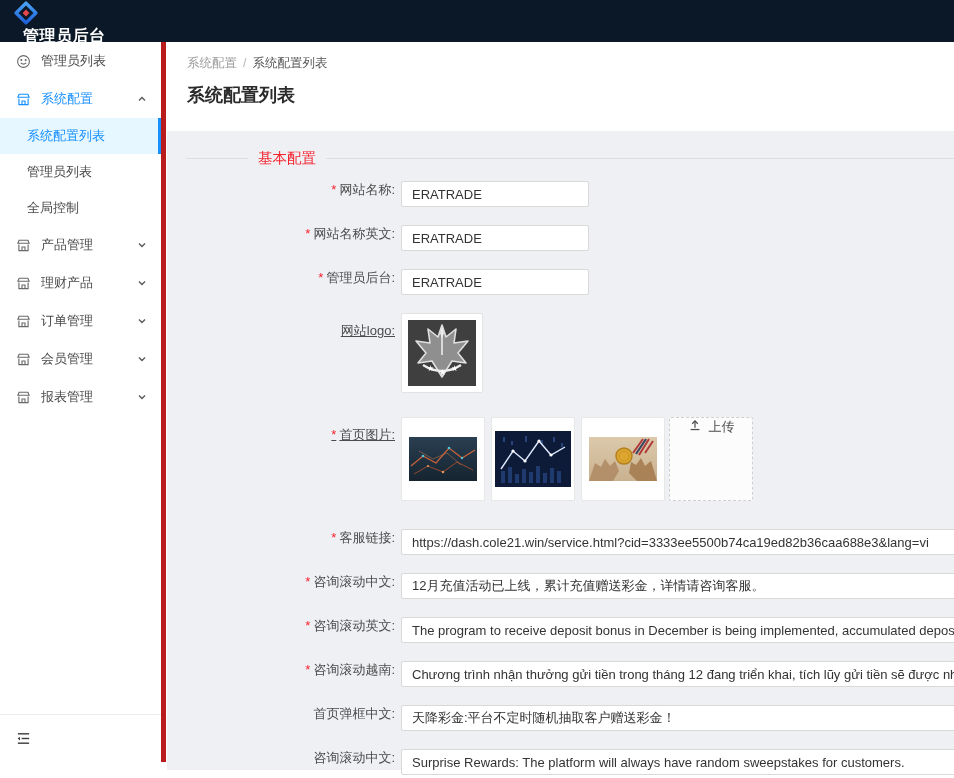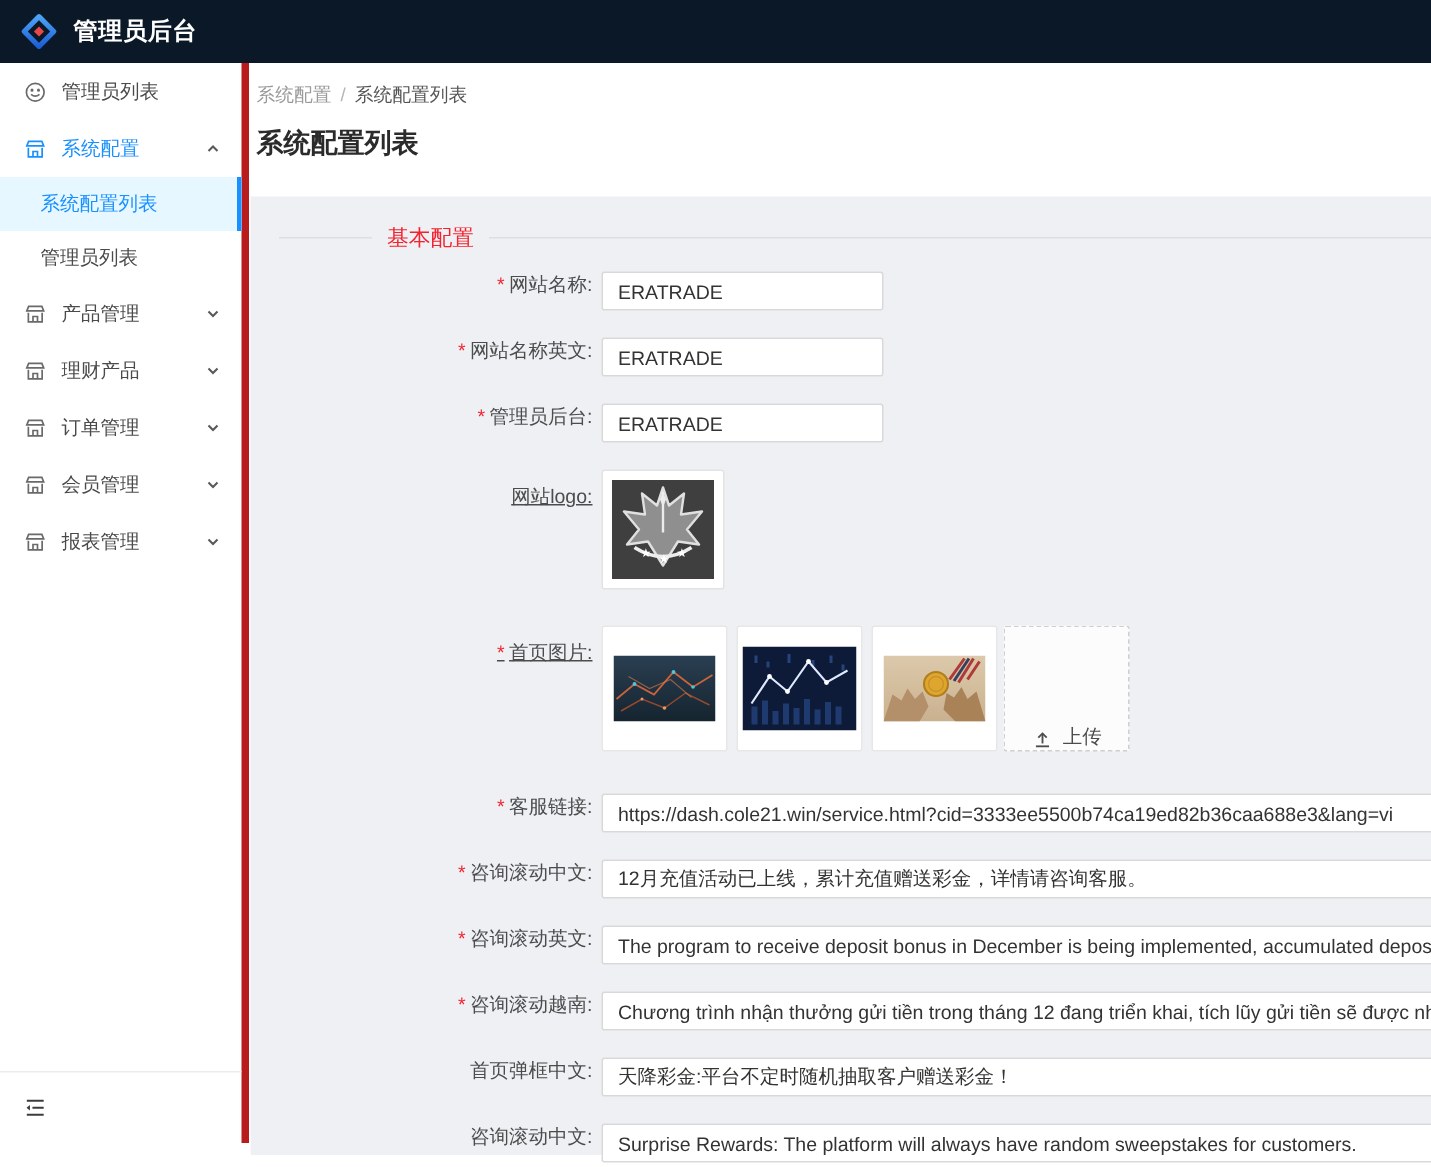--- a/index.html
+++ b/index.html
@@ -1,21 +1,21 @@
 <!DOCTYPE html>
 <html><head>
 <meta charset="utf-8">
 <style>
   * { margin:0; padding:0; box-sizing:border-box; }
   body { font-family:"Liberation Sans", sans-serif; background:#fff; }
   .app { position:relative; width:954px; height:778px; overflow:hidden; background:#fff; }
 
   
   .header { position:absolute; top:0; left:0; right:0; height:42px; background:#0b1828;
-            display:flex; align-items:center; padding-left:13px; z-index:30; }
+            display:flex; align-items:flex-start; padding-left:13px; z-index:30;flex-direction:column; }
   .header .app-title { color:#fff; font-size:16px; font-weight:700; margin-left:10px; letter-spacing:.5px; }
 
   
   .sidebar { position:absolute; top:42px; left:0; bottom:16px; width:166px; background:#fff;
              border-right:5px solid #b91c1c; z-index:20; }
   .menu-item { height:38px; display:flex; align-items:center; padding:0 14px 0 16px;
                font-size:13px; color:#4a4a4a; cursor:pointer; }
   .menu-item .mi-icon { width:15px; height:15px; display:flex; align-items:center; color:#6a6a6a; }
   .menu-item .mi-label { flex:1; margin-left:10px; }
   .menu-item .mi-arrow { width:12px; display:flex; justify-content:flex-end; color:#595959; }
@@ -23,21 +23,21 @@
   .menu-item.open .mi-icon { color:#1890ff; }
   .sub-item { height:36px; display:flex; align-items:center; padding-left:27px;
               font-size:13px; color:#4a4a4a; cursor:pointer; }
   .sub-item.active { background:#e6f7ff; color:#1890ff; border-right:3px solid #1890ff; }
   .sidebar-footer { position:absolute; bottom:0; left:0; right:0; height:48px;
                     border-top:1px solid #ececec; display:flex; align-items:center; padding-left:16px; }
   .fold-icon { color:#3c3c3c; cursor:pointer; display:flex; }
 
   
   .main { position:absolute; top:42px; left:167px; right:0; bottom:0; background:#fff; overflow:hidden; }
-  .page-header { height:77px; padding:13px 24px 0 4px; background:#fff; }
+  .page-header { height:77px; padding:13px 24px 0 20px; background:#fff; }
   .breadcrumb { font-size:12.5px; color:#9a9a9a; }
   .breadcrumb .crumb-sep { margin:0 6px; color:#b5b5b5; }
   .breadcrumb .crumb-current { color:#555; }
   .page-title { margin-top:11px; font-size:18px; font-weight:700; color:#2b2b2b; }
 
   .content { position:absolute; top:89px; left:0; width:100%; height:639px; background:#eef0f4; }
 
   .section-divider { display:flex; align-items:center; padding:18px 0 0 19px; }
   .section-divider .dv-line-l { width:62px; height:1px; background:#dcdee3; }
   .section-divider .dv-title { margin:0 10px; font-size:14.5px; color:#f5222d; }
@@ -58,21 +58,21 @@
 
   .row-logo { margin-bottom:24px; }
   .pic-box { width:82px; height:80px; background:#fff; border:1px solid #e3e3e3; border-radius:2px; padding:6px; }
   .logo-img { width:100%; height:100%; background:#3f3f3f; display:flex; align-items:center; justify-content:center; }
 
   .row-images { margin-bottom:28px; }
   .thumbs { display:flex; gap:6px; }
   .thumb-box { width:84px; height:84px; background:#fff; border:1px solid #e7e7e7; border-radius:2px;
                display:flex; align-items:center; justify-content:center; }
   .upload-box { width:84px; height:84px; margin-left:4px; border:1px dashed #cfcfcf; border-radius:2px;
-                background:#fcfcfc; display:flex; align-items:flex-end; justify-content:center; gap:7px;
+                background:#fcfcfc; display:flex; align-items:flex-start; justify-content:center; gap:7px;
                 font-size:13px; color:#4c4c4c; cursor:pointer; }
 </style>
 </head>
 <body>
 
 <div class="app">
 
   <div class="header">
     <span style="display:flex;">
       <svg width="26" height="26" viewBox="0 0 26 26">
@@ -117,20 +117,23 @@
           <path d="M2 6.6 L5 3.6 L8 6.6"></path>
         </svg>
       </span>
     </div>
 
     <div class="sub-item active">
       <span>系统配置列表</span>
     </div>
     <div class="sub-item">
       <span>管理员列表</span>
+    </div>
+    <div class="sub-item">
+      <span>全局控制</span>
     </div>
 
     <div class="menu-item">
       <span class="mi-icon">
         <svg width="15" height="15" viewBox="0 0 16 16" fill="none" stroke="currentColor" stroke-width="1.2">
           <path d="M2 5.6 L3.3 2.4 h9.4 L14 5.6 Z"></path>
             <path d="M3.1 7 v6.4 h9.8 V7"></path>
             <path d="M6.4 13.4 v-3.8 h3.2 v3.8"></path>
         </svg>
       </span>

